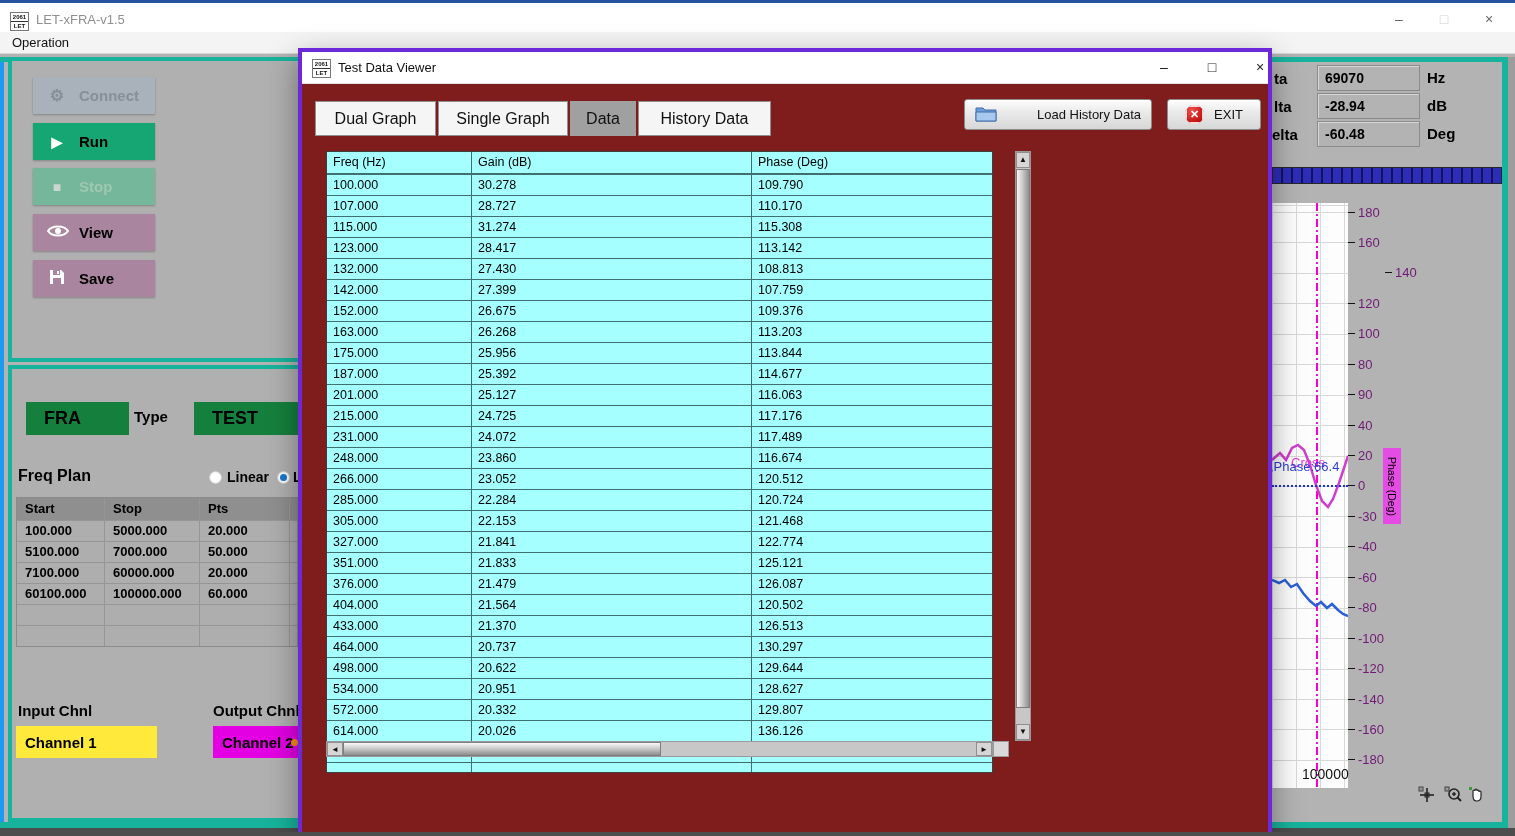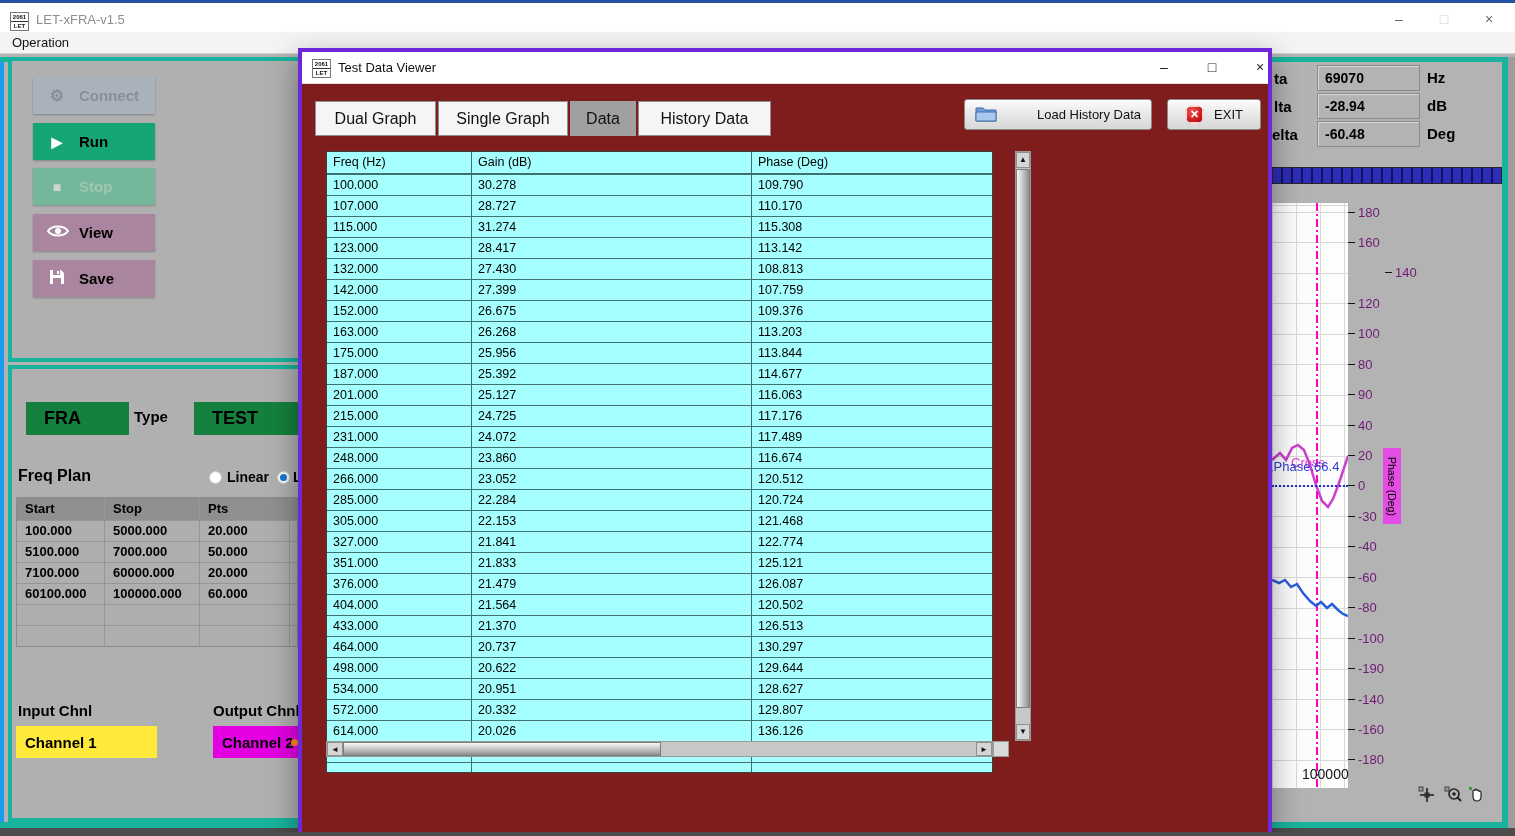--- a/index.html
+++ b/index.html
@@ -329,21 +329,21 @@
       <div class="ytick" style="top: 396.72px;">
         <span class="tline"></span>
         <span class="tnum">-80</span>
       </div>
       <div class="ytick" style="top: 427.16px;">
         <span class="tline"></span>
         <span class="tnum">-100</span>
       </div>
       <div class="ytick" style="top: 457.6px;">
         <span class="tline"></span>
-        <span class="tnum">-190</span>
+        <span class="tnum">-120</span>
       </div>
       <div class="ytick" style="top: 488.04px;">
         <span class="tline"></span>
         <span class="tnum">-140</span>
       </div>
       <div class="ytick" style="top: 518.48px;">
         <span class="tline"></span>
         <span class="tnum">-160</span>
       </div>
       <div class="ytick" style="top: 548.92px;">

